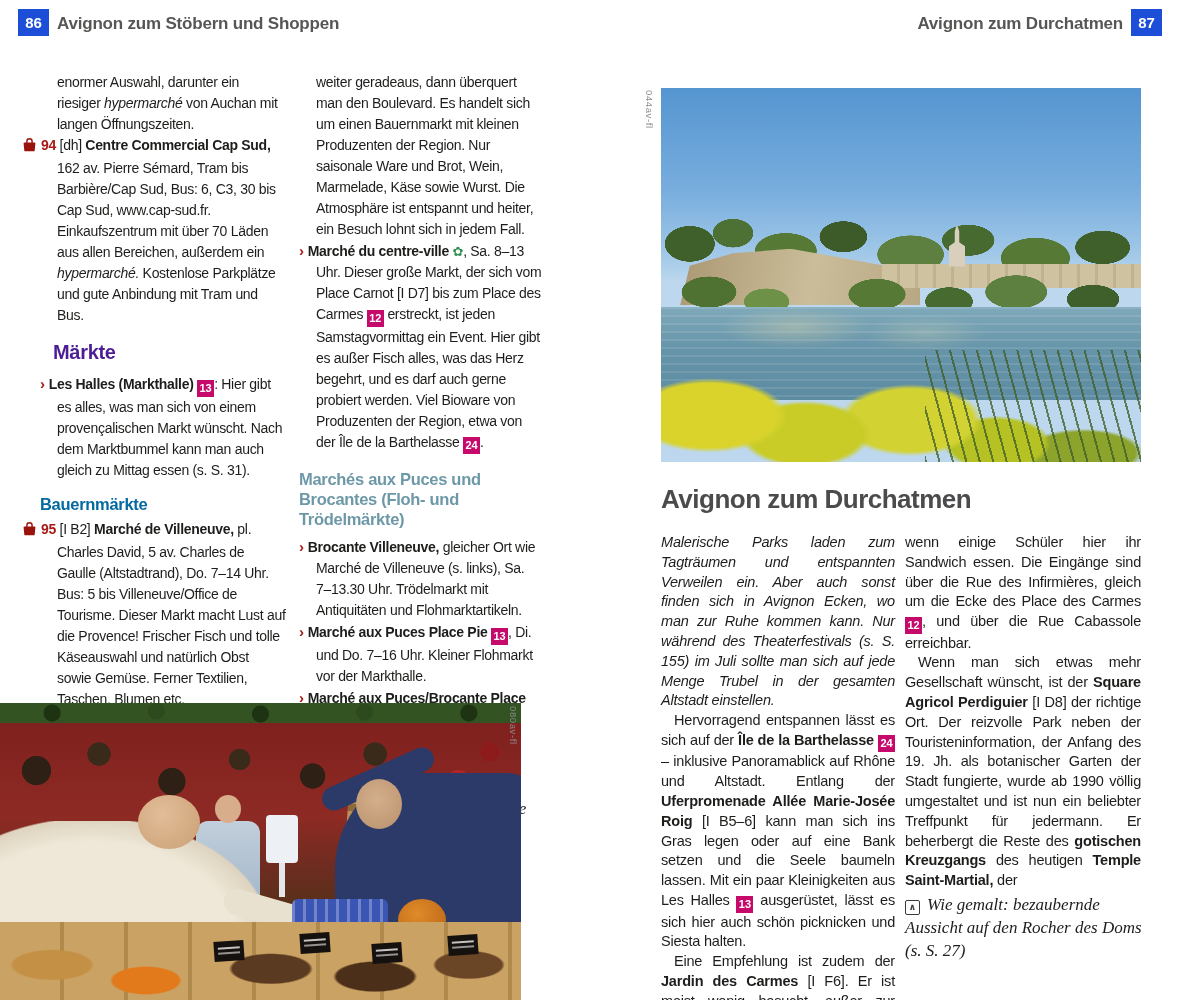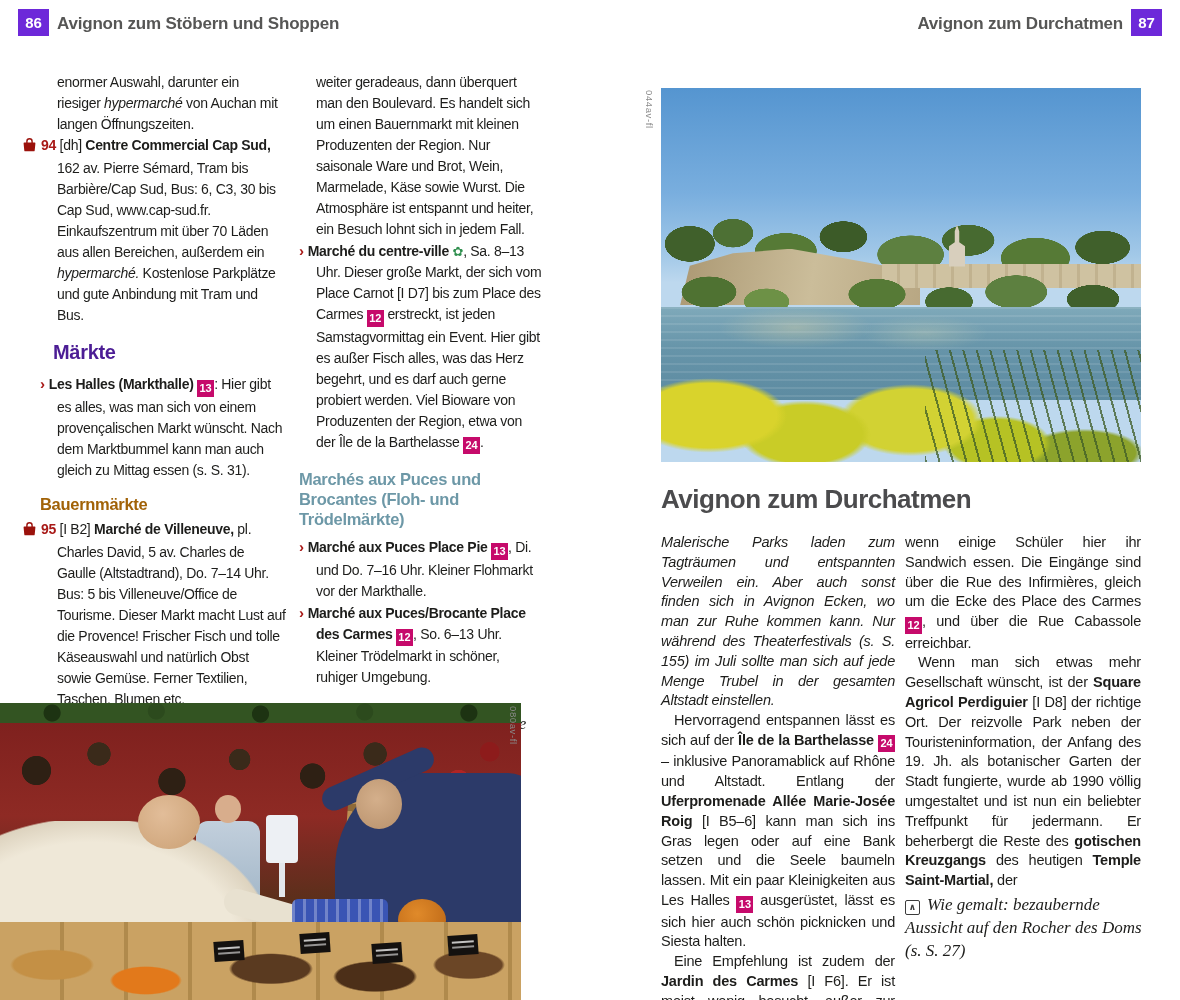--- a/index.html
+++ b/index.html
@@ -2,35 +2,35 @@
 <html><head>
 <meta charset="utf-8">
 <style>
   html,body{margin:0;padding:0;}
   body{
     width:1180px;height:1000px;position:relative;background:#ffffff;
     font-family:"Liberation Sans",sans-serif;color:#1d1d1b;overflow:hidden;
   }
   
   .pagenum-box{
-    position:absolute;top:9px;width:31px;height:27px;background:#6d28d9;
+    position:absolute;top:9px;width:31px;height:27px;background:#1d4ed8;
     color:#fff;font-weight:bold;font-size:15px;line-height:27px;text-align:center;
   }
   .runhead{
     position:absolute;top:14px;font-weight:bold;font-size:17px;color:#565655;
     letter-spacing:-0.2px;white-space:nowrap;
   }
   
   .col{position:absolute;font-size:14px;line-height:21px;letter-spacing:-0.3px;}
   .col p{margin:0;}
   .cont{padding-left:17px;}
   .entry{padding-left:17px;text-indent:-17px;}
   .h-teal{color:#4c1d95;font-weight:bold;font-size:20px;line-height:23px;margin:15px 0 9px 13px;letter-spacing:-0.3px;}
   .h-teal-sm{color:#6d98a7;font-weight:bold;font-size:16.5px;line-height:20px;margin:15px 0 7px 0;letter-spacing:-0.3px;}
-  .h-maroon{color:#a16207;font-weight:bold;font-size:16.5px;line-height:20px;margin:13px 0 5px 0;letter-spacing:-0.3px;}
+  .h-maroon{color:#0369a1;font-weight:bold;font-size:16.5px;line-height:20px;margin:13px 0 5px 0;letter-spacing:-0.3px;}
   .b{font-weight:bold;text-align:center;}
   .i{font-style:italic;}
   .num{color:#a81917;font-weight:bold;}
   .chev{color:#a81917;font-weight:bold;font-size:15px;padding-right:4px;}
   .bagico{display:inline-block;vertical-align:-2px;padding-right:1px;}
   .badge{
     display:inline-block;min-width:17px;height:17px;line-height:17px;border-radius:0;
     background:#c60a6b;color:#fff;font-size:11px;font-weight:bold;text-align:center;
     vertical-align:-2.5px;text-indent:0;letter-spacing:0;padding:0 1px;box-sizing:border-box;
   }
@@ -181,20 +181,21 @@
         </svg></span><span class="num">95</span><span><span> [I B2] </span><span class="b">Marché de Villeneuve,</span><span> pl. Charles David, 5 av. Charles de Gaulle (Altstadtrand), Do. 7–14 Uhr. Bus: 5 bis Villeneuve/Office de Tourisme. Dieser Markt macht Lust auf die Provence! Frischer Fisch und tolle Käseauswahl und natürlich Obst sowie Gemüse. Ferner Textilien, Taschen, Blumen etc.</span></span></p>
   <p class="entry"><span class="bagico"><svg width="13" height="14" viewBox="0 0 13 14">
           <path d="M3.2 4.5V3.4a3.3 3.3 0 0 1 6.6 0v1.1h1.8a.8.8 0 0 1 .8.9l-.7 7a1 1 0 0 1-1 .9H2.3a1 1 0 0 1-1-.9l-.7-7a.8.8 0 0 1 .8-.9zM4.6 4.5h3.8V3.4a1.9 1.9 0 0 0-3.8 0z" fill="#9b120c"></path>
         </svg></span><span class="num">96</span><span><span> [I B7] </span><span class="b">Marché des producteurs </span><span class="leaf">✿</span><span>, allées de l'Oulle, April–Okt. Mo. ca. 17–19 Uhr. Vom Pl. Crillon kommend, geht man links aus der Porte de l'Oulle heraus und an der nächsten Straßenecke</span></span></p>
 </div>
 
 <div class="col" style="left:299px;top:72px;width:243px;">
   <p class="cont"><span>weiter geradeaus, dann überquert man den Boulevard. Es handelt sich um einen Bauernmarkt mit kleinen Produzenten der Region. Nur saisonale Ware und Brot, Wein, Marmelade, Käse sowie Wurst. Die Atmosphäre ist entspannt und heiter, ein Besuch lohnt sich in jedem Fall.</span></p>
   <p class="entry"><span class="chev">›</span><span><span class="b">Marché du centre-ville </span><span class="leaf">✿</span><span>, Sa. 8–13 Uhr. Dieser große Markt, der sich vom Place Carnot [I D7] bis zum Place des Carmes </span><span class="badge">12</span><span> erstreckt, ist jeden Samstagvormittag ein Event. Hier gibt es außer Fisch alles, was das Herz begehrt, und es darf auch gerne probiert werden. Viel Bioware von Produzenten der Region, etwa von der Île de la Barthelasse </span><span class="badge">24</span><span>.</span></span></p>
   <h3 class="h-teal-sm">Marchés aux Puces und Brocantes (Floh- und Trödelmärkte)</h3>
+  <p class="entry"><span class="chev">›</span><span><span class="b">Brocante Villeneuve,</span><span> gleicher Ort wie Marché de Villeneuve (s. links), Sa. 7–13.30 Uhr. Trödelmarkt mit Antiquitäten und Flohmarktartikeln.</span></span></p>
   <p class="entry"><span class="chev">›</span><span><span class="b">Marché aux Puces Place Pie </span><span class="badge">13</span><span>, Di. und Do. 7–16 Uhr. Kleiner Flohmarkt vor der Markthalle.</span></span></p>
   <p class="entry"><span class="chev">›</span><span><span class="b">Marché aux Puces/Brocante Place des Carmes </span><span class="badge">12</span><span>, So. 6–13 Uhr. Kleiner Trödelmarkt in schöner, ruhiger Umgebung.</span></span></p>
   <p class="caption" style="margin-top:24px;"><span class="cap-ico">∨</span><span>Beliebt bei Einheimischen wie Besuchern: die Markthalle in Avignon</span></p>
 </div>
 
 <div class="photo-market">
   <div class="mk-bells"></div>
   <div class="mk-garland"></div>
   <div class="mk-counter"></div>
   <div class="mk-woman"></div>

